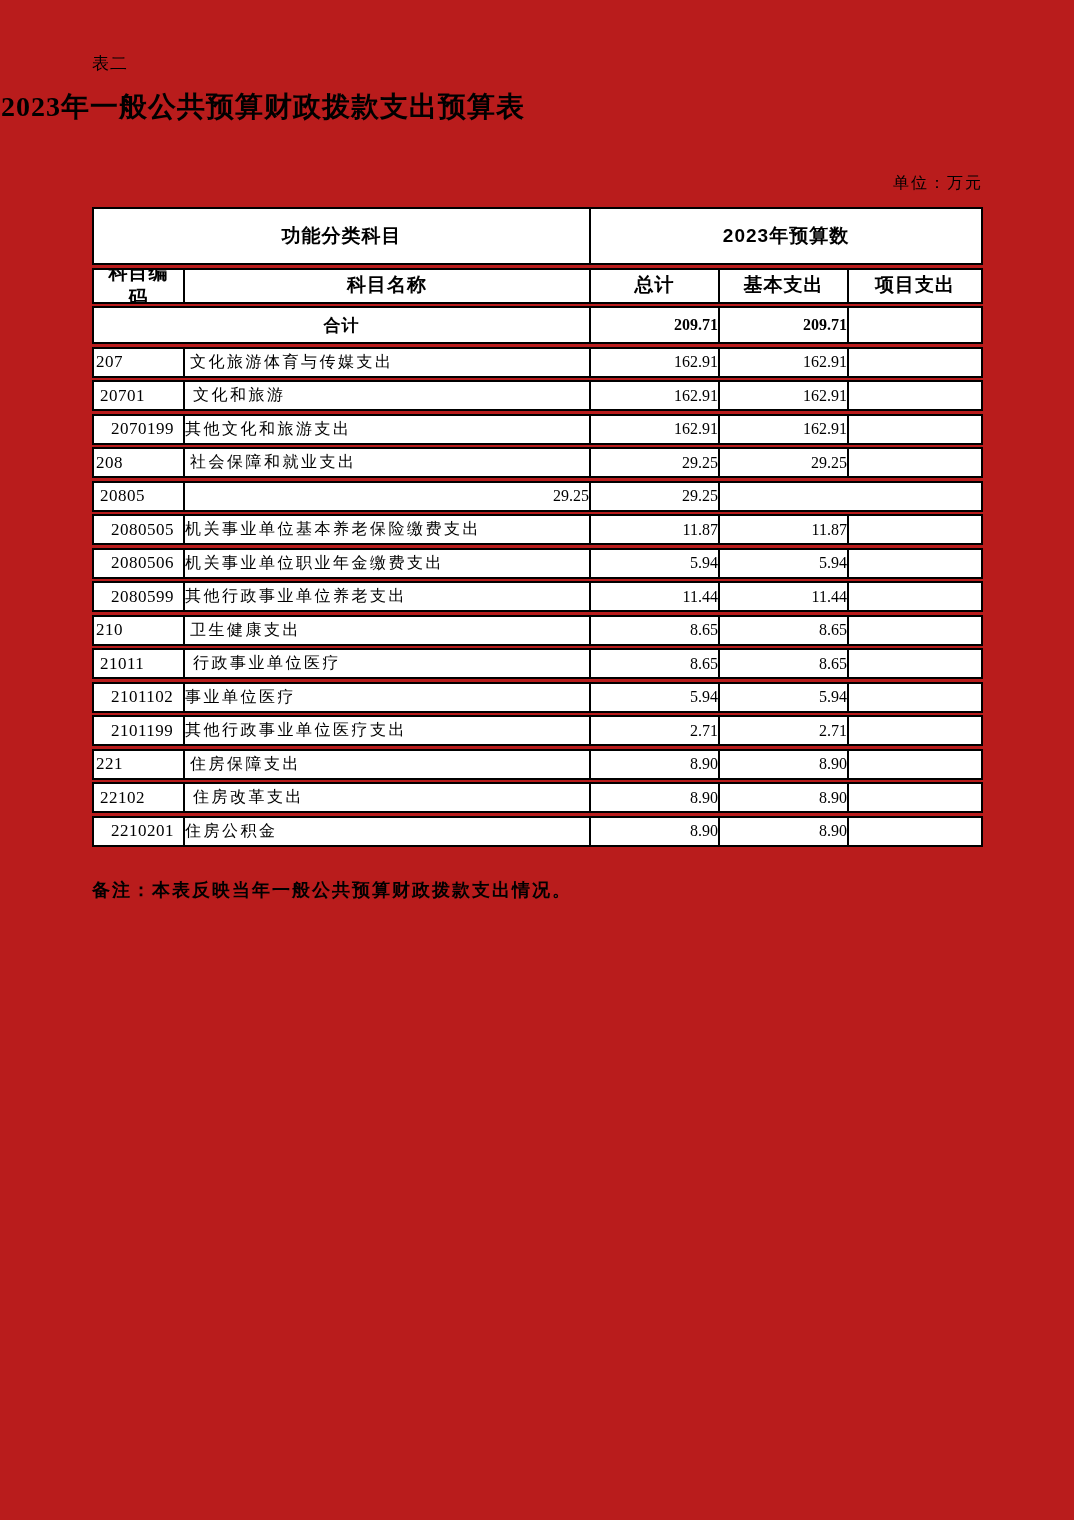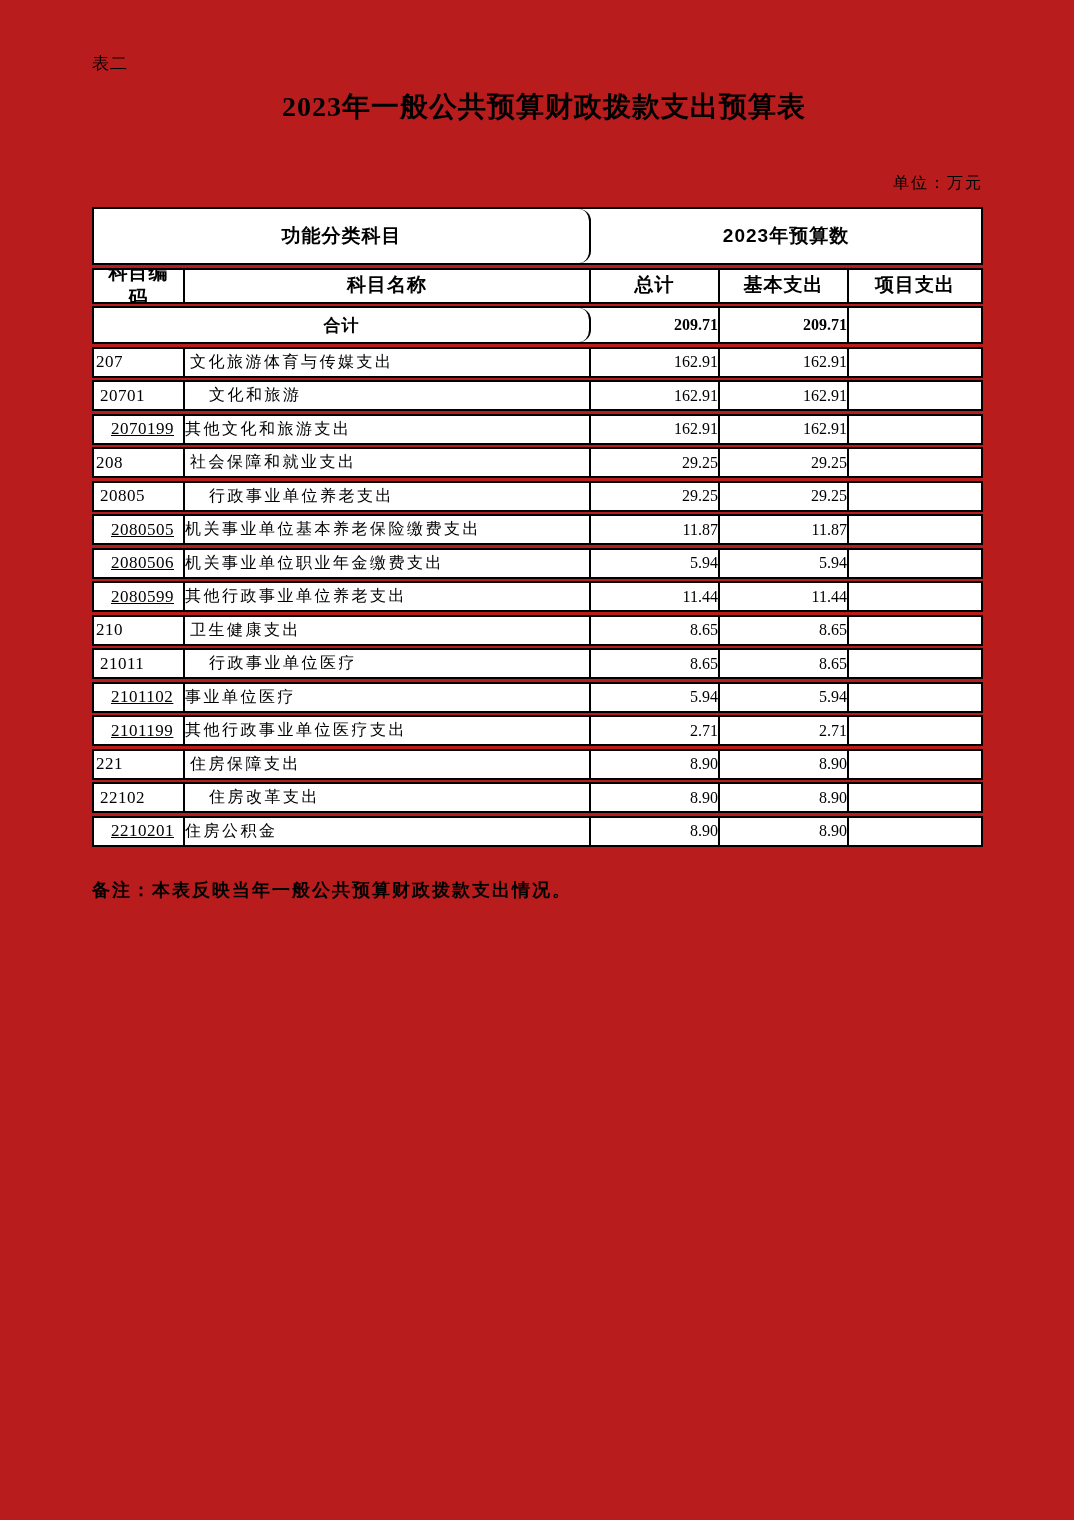--- a/index.html
+++ b/index.html
@@ -18,25 +18,25 @@
   }
   .corner-label {
     position: absolute;
     left: 92px;
     top: 52px;
     font-size: 17px;
     letter-spacing: 1px;
   }
   .doc-title {
     position: absolute;
-    left: 14px;
+    left: 1px;
     right: 0;
     top: 88px;
     margin: 0;
-    text-align: center;
+    text-align: left;
     font-size: 28px;
     font-weight: bold;
     letter-spacing: 1px;
     font-family: "Liberation Serif", "DejaVu Serif", serif;
   }
   .unit-label {
     position: absolute;
     right: 91px;
     top: 173px;
     font-size: 16px;
@@ -63,21 +63,21 @@
     overflow: hidden;
     white-space: nowrap;
   }
   .cell.rule { border-right: 2px solid #000000; }
   .cell.center { justify-content: center; text-align: center; }
   .cell.num {
     justify-content: flex-end;
     font-family: "Liberation Serif", "DejaVu Serif", serif;
     font-size: 16px;
   }
-  .span2 { grid-column: 1 / 3; border-radius: 12px; }
+  .span2 { grid-column: 1 / 3; }
   .span3 { grid-column: 3 / 6; }
   .t-head1 { height: 58px; }
   .t-head2 { height: 36px; }
   .t-head1 .cell, .t-head2 .cell {
     font-family: "Liberation Sans", "DejaVu Sans", sans-serif;
     font-weight: bold;
     font-size: 19px;
     letter-spacing: 1px;
     white-space: normal;
     line-height: 1.3;
@@ -95,23 +95,23 @@
   .t-data .code {
     font-size: 17px;
     letter-spacing: 0.5px;
   }
   .t-data .name {
     font-size: 16px;
     letter-spacing: 2.5px;
   }
   .code.lv1 { padding-left: 2px; }
   .code.lv2 { padding-left: 6px; }
-  .code.lv3 { padding-left: 17px; text-decoration: underline; }
+  .code.lv3 { padding-left: 17px; }
   .name.lv1 { padding-left: 5px; }
-  .name.lv2 { padding-left: 24px; }
+  .name.lv2 { padding-left: 8px; }
   .name.lv3 { }
   .footnote {
     position: absolute;
     left: 92px;
     top: 878px;
     font-size: 18px;
     font-weight: bold;
     letter-spacing: 2px;
   }
 </style>
@@ -171,21 +171,20 @@
       </div>
       <div class="t-row t-data">
         <div class="cell code rule lv1">208</div>
         <div class="cell name rule lv1">社会保障和就业支出</div>
         <div class="cell num rule">29.25</div>
         <div class="cell num rule">29.25</div>
         <div class="cell num"></div>
       </div>
       <div class="t-row t-data">
         <div class="cell code rule lv2">20805</div>
-        <div class="cell name rule lv2">行政事业单位养老支出</div>
         <div class="cell num rule">29.25</div>
         <div class="cell num rule">29.25</div>
         <div class="cell num"></div>
       </div>
       <div class="t-row t-data">
         <div class="cell code rule lv3">2080505</div>
         <div class="cell name rule lv3">机关事业单位基本养老保险缴费支出</div>
         <div class="cell num rule">11.87</div>
         <div class="cell num rule">11.87</div>
         <div class="cell num"></div>

